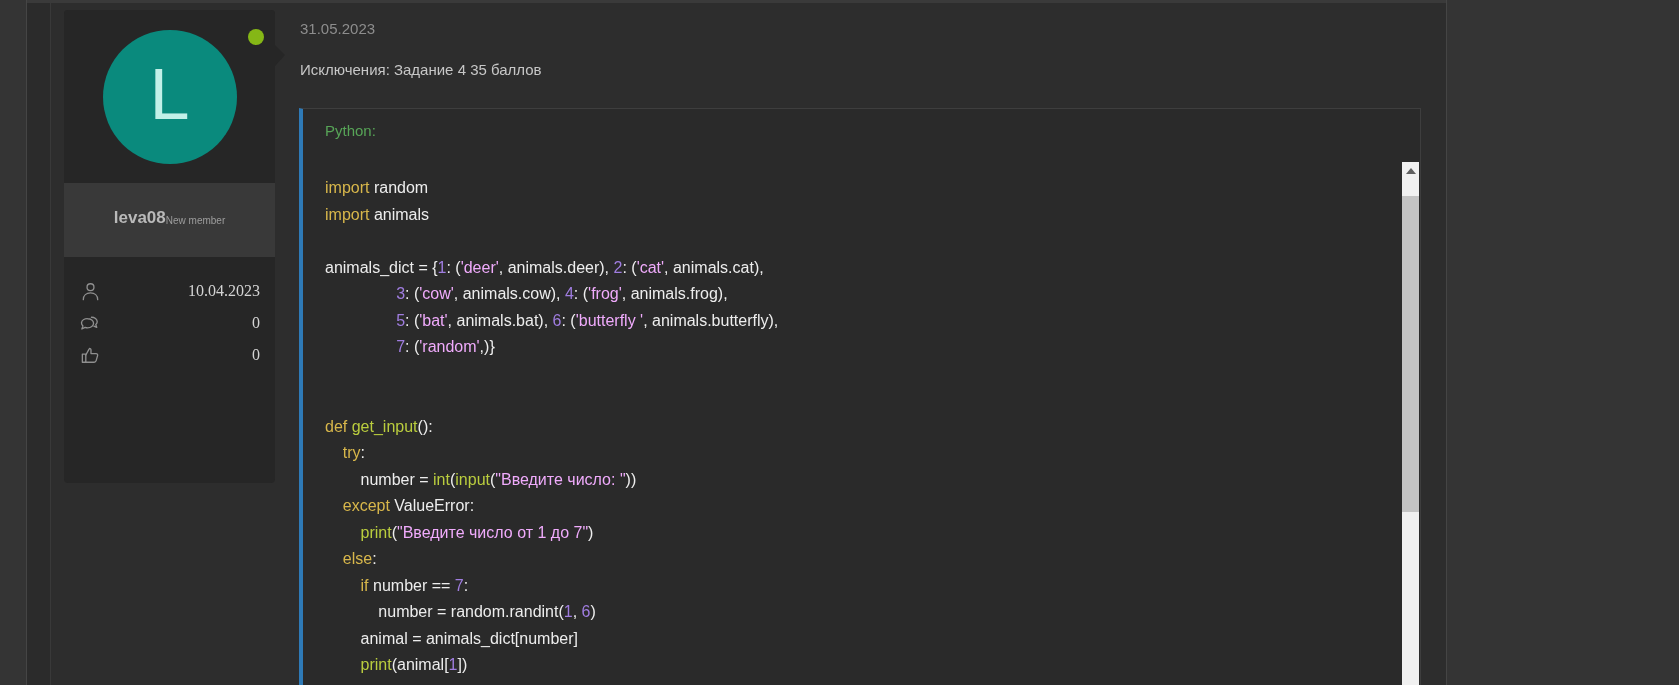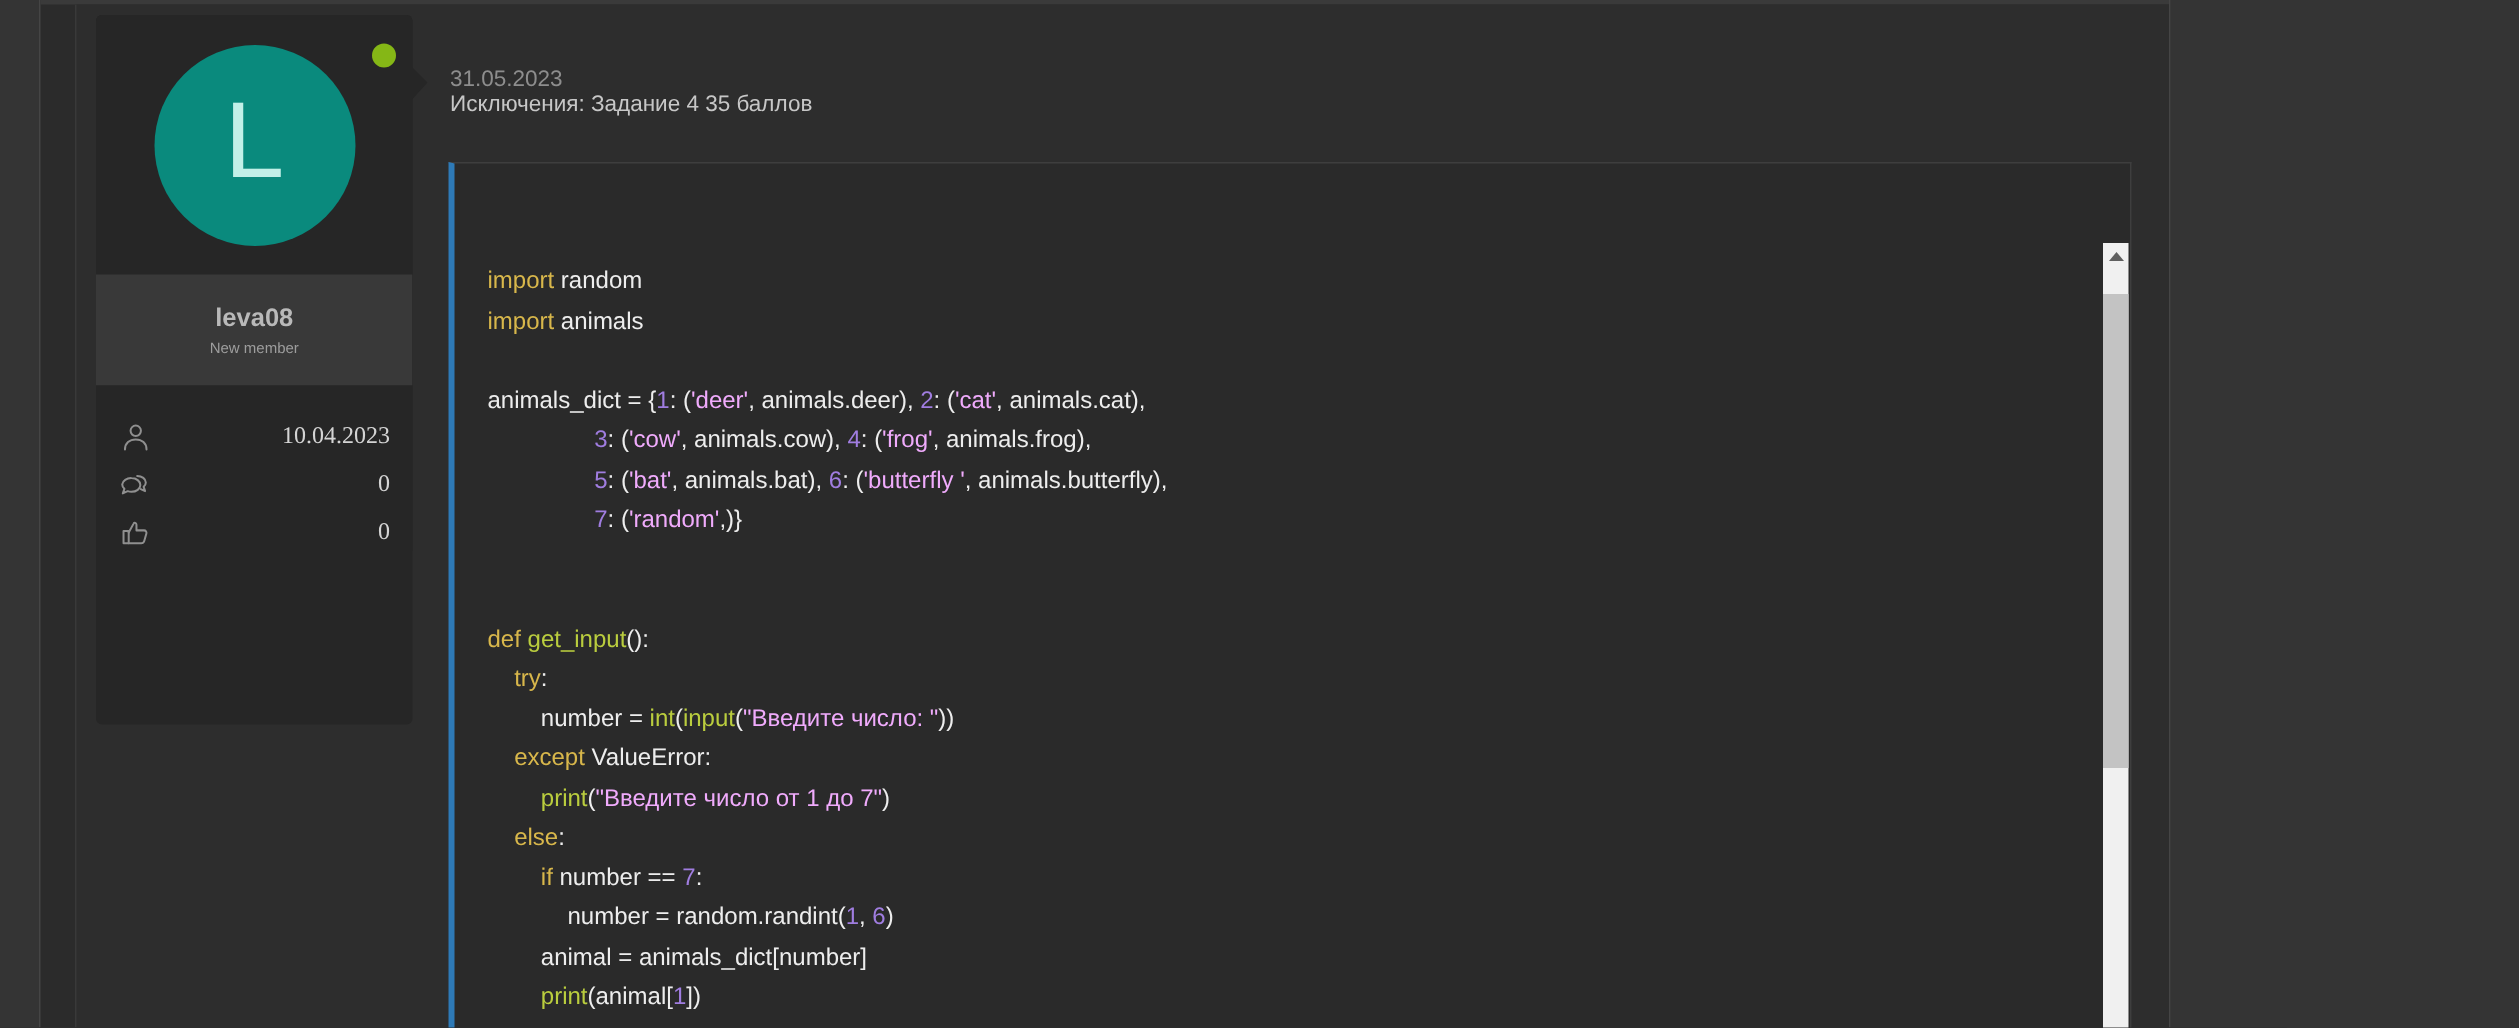--- a/index.html
+++ b/index.html
@@ -44,21 +44,21 @@
     background: #0a8a7d;
     display: flex; align-items: center; justify-content: center;
     cursor: pointer;
   }
   .avatar-letter {
     color: #c2f0e8; font-size: 72px; font-weight: 100;
     line-height: 1; transform: translateY(-3px);
   }
   .username-section {
     height: 74px; background: #393939;
-    display: flex; flex-direction: column; align-items: center; justify-content: center;
+    display: flex; flex-direction: row; align-items: center; justify-content: center;
   }
   .username { color: #b9b9b9; font-size: 17px; font-weight: 600; margin-bottom: 5px; }
   .user-role { color: #9d9d9d; font-size: 10px; }
   .stats-section { padding: 22px 15px 0 15px; background: #262626; }
   .stat-row {
     display: flex; align-items: center; justify-content: space-between;
     height: 24px; margin-bottom: 8px;
   }
   .stat-icon { width: 23px; height: 23px; flex: 0 0 auto; }
   .stat-value {
@@ -71,21 +71,21 @@
     background: #85b716;
   }
   .card-tail {
     position: absolute; left: 275px; top: 45px;
     width: 0; height: 0;
     border-top: 10px solid transparent;
     border-bottom: 11px solid transparent;
     border-left: 10px solid #262626;
   }
   
-  .post-date { position: absolute; left: 300px; top: 44px; color: #8d8d8d; font-size: 15px; }
+  .post-date { position: absolute; left: 300px; top: 20px; color: #8d8d8d; font-size: 15px; }
   .post-title { position: absolute; left: 300px; top: 61px; color: #c7c7c7; font-size: 15px; }
   .code-block {
     position: absolute; left: 299px; top: 108px;
     width: 1122px; height: 600px;
     background: #2a2a2a;
     border: 1px solid #3e3e3e;
     border-left: 4px solid #2e7ab7;
   }
   .code-lang {
     color: #57a457; font-size: 15px;
@@ -167,20 +167,21 @@
     </div>
   </div>
 </div>
 <div class="online-dot"></div>
 <div class="card-tail"></div>
 
 <div class="post-date">31.05.2023</div>
 <div class="post-title">Исключения: Задание 4 35 баллов</div>
 
 <div class="code-block">
+  <div class="code-lang">Python:</div>
   <pre class="code-pre"><div class="code-line"><span class="tok-k">import</span><span class="tok-p"> random</span></div><div class="code-line"><span class="tok-k">import</span><span class="tok-p"> animals</span></div><div class="code-line">&nbsp;</div><div class="code-line"><span class="tok-p">animals_dict = {</span><span class="tok-n">1</span><span class="tok-p">: (</span><span class="tok-s">'deer'</span><span class="tok-p">, animals.deer), </span><span class="tok-n">2</span><span class="tok-p">: (</span><span class="tok-s">'cat'</span><span class="tok-p">, animals.cat),</span></div><div class="code-line"><span class="tok-p">                </span><span class="tok-n">3</span><span class="tok-p">: (</span><span class="tok-s">'cow'</span><span class="tok-p">, animals.cow), </span><span class="tok-n">4</span><span class="tok-p">: (</span><span class="tok-s">'frog'</span><span class="tok-p">, animals.frog),</span></div><div class="code-line"><span class="tok-p">                </span><span class="tok-n">5</span><span class="tok-p">: (</span><span class="tok-s">'bat'</span><span class="tok-p">, animals.bat), </span><span class="tok-n">6</span><span class="tok-p">: (</span><span class="tok-s">'butterfly '</span><span class="tok-p">, animals.butterfly),</span></div><div class="code-line"><span class="tok-p">                </span><span class="tok-n">7</span><span class="tok-p">: (</span><span class="tok-s">'random'</span><span class="tok-p">,)}</span></div><div class="code-line">&nbsp;</div><div class="code-line">&nbsp;</div><div class="code-line"><span class="tok-k">def</span><span class="tok-p"> </span><span class="tok-f">get_input</span><span class="tok-p">():</span></div><div class="code-line"><span class="tok-p">    </span><span class="tok-k">try</span><span class="tok-p">:</span></div><div class="code-line"><span class="tok-p">        number = </span><span class="tok-f">int</span><span class="tok-p">(</span><span class="tok-f">input</span><span class="tok-p">(</span><span class="tok-s">"Введите число: "</span><span class="tok-p">))</span></div><div class="code-line"><span class="tok-p">    </span><span class="tok-k">except</span><span class="tok-p"> ValueError:</span></div><div class="code-line"><span class="tok-p">        </span><span class="tok-f">print</span><span class="tok-p">(</span><span class="tok-s">"Введите число от 1 до 7"</span><span class="tok-p">)</span></div><div class="code-line"><span class="tok-p">    </span><span class="tok-k">else</span><span class="tok-p">:</span></div><div class="code-line"><span class="tok-p">        </span><span class="tok-k">if</span><span class="tok-p"> number == </span><span class="tok-n">7</span><span class="tok-p">:</span></div><div class="code-line"><span class="tok-p">            number = random.randint(</span><span class="tok-n">1</span><span class="tok-p">, </span><span class="tok-n">6</span><span class="tok-p">)</span></div><div class="code-line"><span class="tok-p">        animal = animals_dict[number]</span></div><div class="code-line"><span class="tok-p">        </span><span class="tok-f">print</span><span class="tok-p">(animal[</span><span class="tok-n">1</span><span class="tok-p">])</span></div></pre>
   <div class="scrollbar">
     <div class="sb-btn">
       <div class="sb-up-arrow"></div>
     </div>
     <div class="sb-thumb"></div>
   </div>
 </div>
 
 </body></html>

